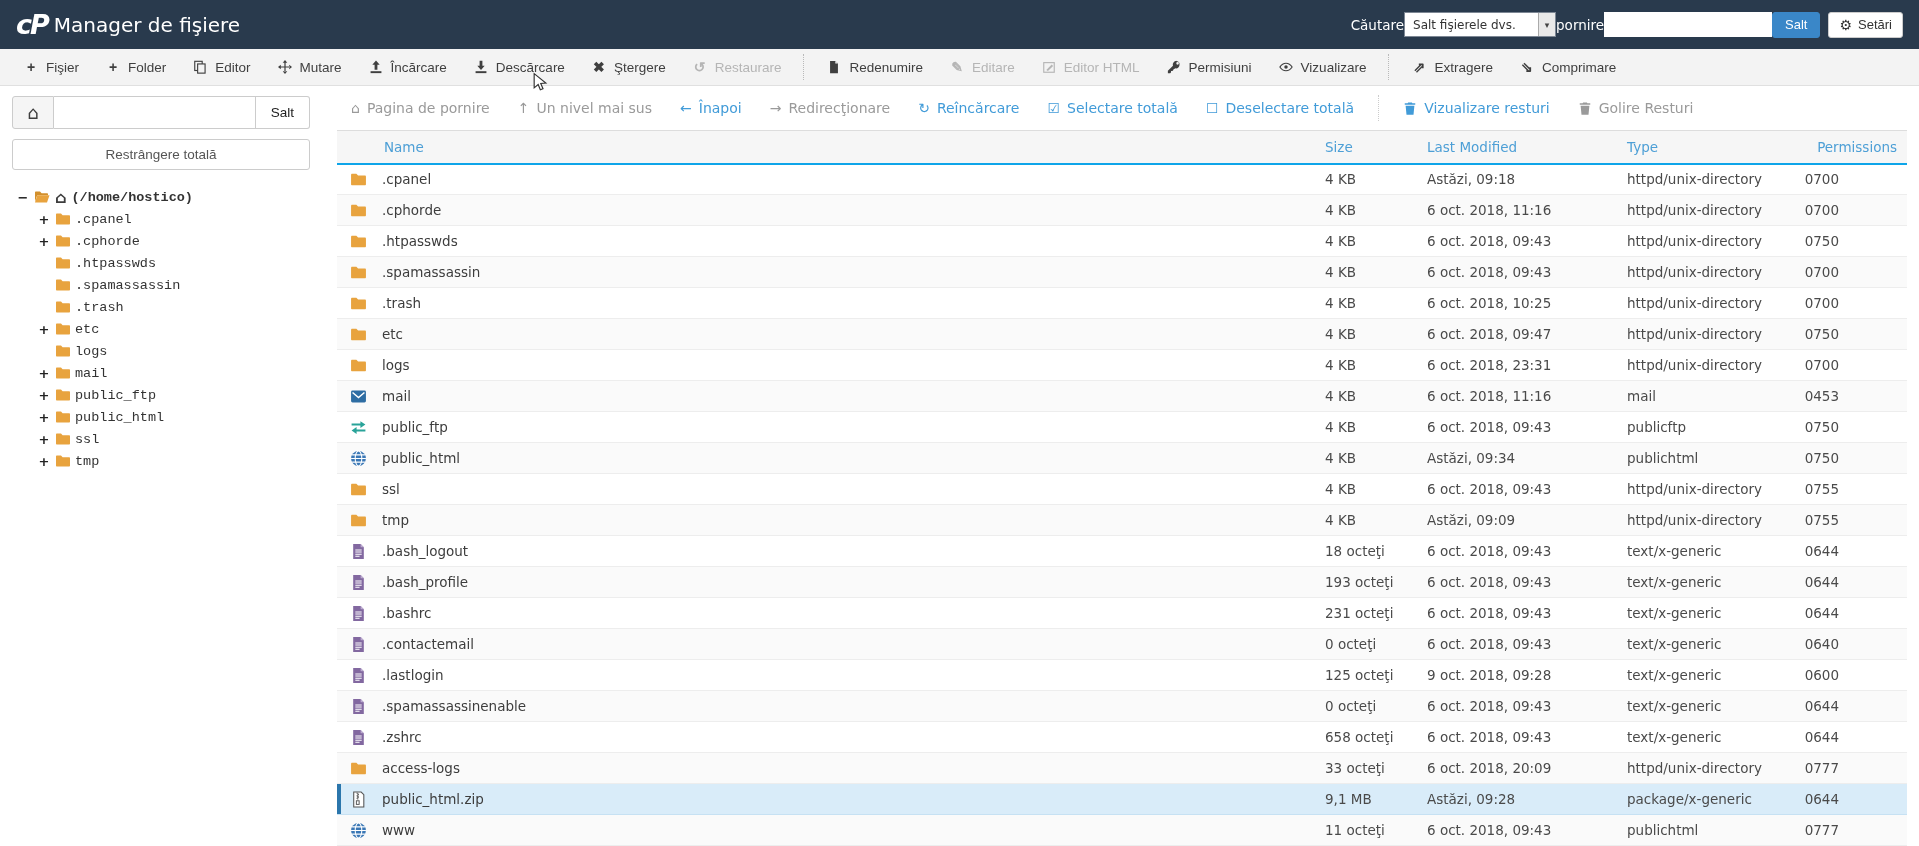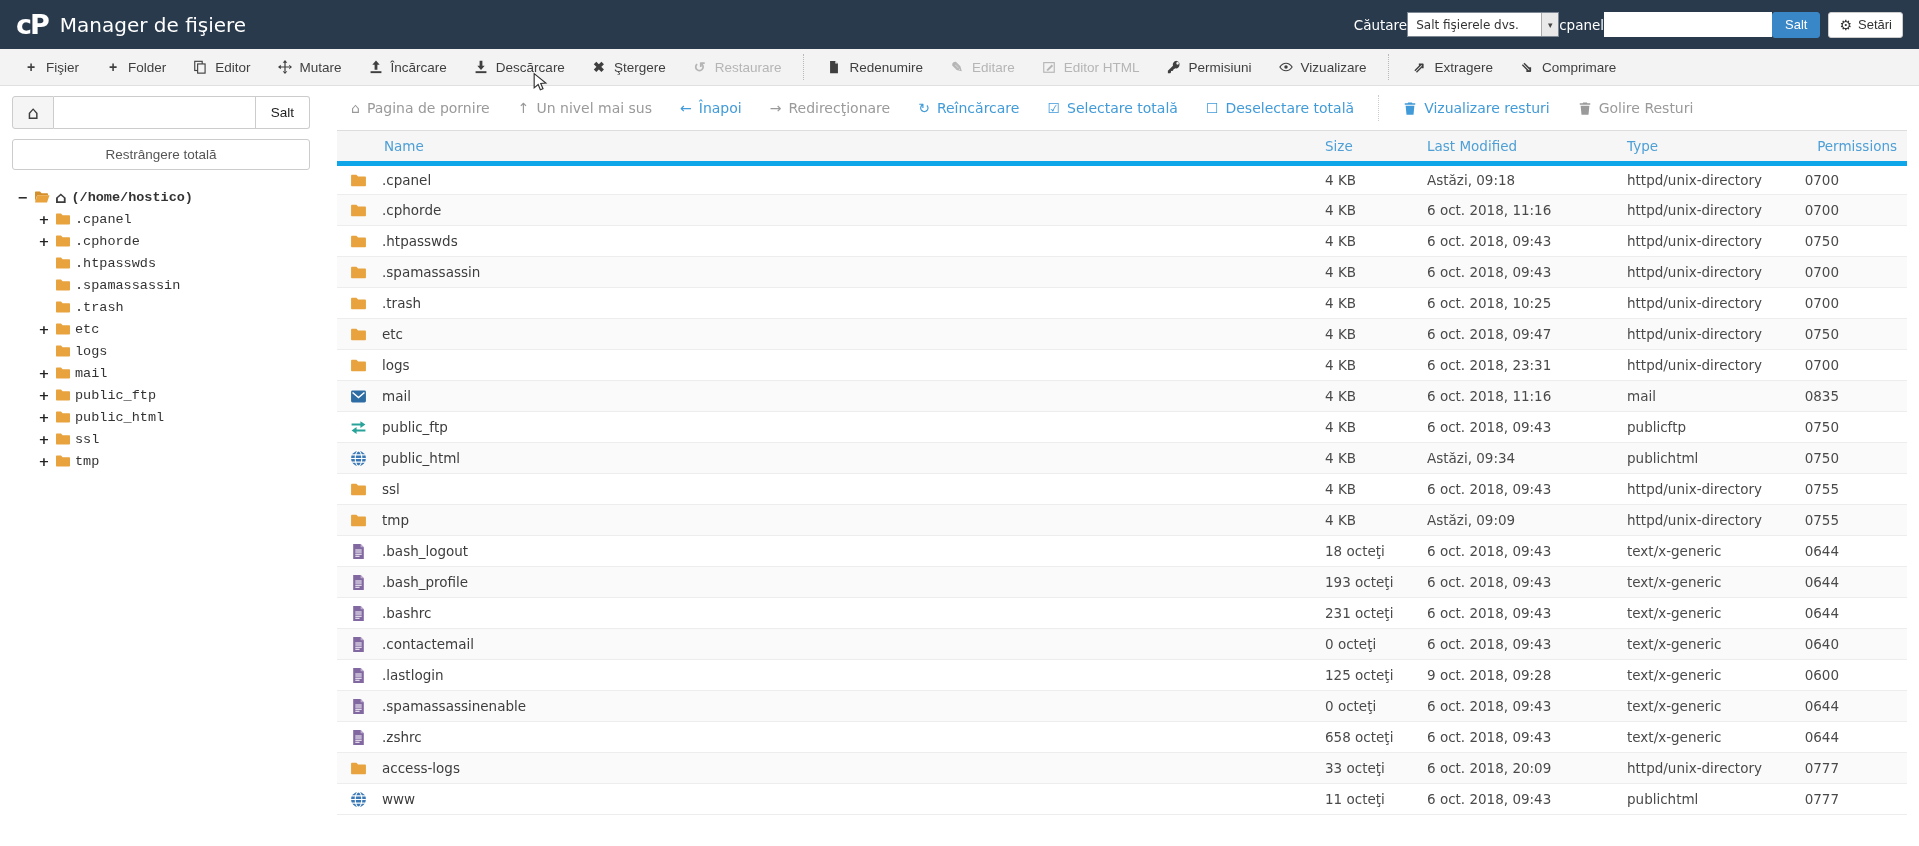--- a/index.html
+++ b/index.html
@@ -4,21 +4,21 @@
 <style>
   * { box-sizing: border-box; }
   html,body { margin:0; padding:0; }
   body {
     width:1919px; height:846px; overflow:hidden; background:#fff;
     font-family:"DejaVu Sans","Liberation Sans",sans-serif; color:#333;
     position:relative;
   }
   
   .topbar { height:49px; background:#293a4d; display:flex; align-items:center; padding:0 16px; }
-  .logo { color:#fff; font-size:27px; font-weight:bold; letter-spacing:-2px; margin-right:12px; }
+  .logo { color:#fff; font-size:27px; font-weight:bold; font-style:italic; letter-spacing:-2px; margin-right:6px; }
   .app-title { color:#fff; font-size:20px; font-weight:400;text-align:center; }
   .topbar-spacer { flex:1; }
   .search-area { display:flex; align-items:center; gap:0; }
   .search-label { color:#fff; font-size:13.5px; }
   .search-select { background:#fff; border:1px solid #7d8794; height:25px; width:152px; display:flex; align-items:center; font-size:12px; color:#333; cursor:pointer; }
   .search-select .sel-text { flex:1; padding-left:8px; white-space:nowrap; overflow:hidden; }
   .select-caret { width:17px; height:23px; background:#e9e9e9; border-left:1px solid #aaa; display:flex; align-items:center; justify-content:center; font-size:9px; color:#444; }
   .search-input { width:168px; height:25px; border:1px solid #fff; background:#fff; padding:0 6px; font-size:13px; }
   .btn-salt-top { background:#3a87c8; color:#fff; border:1px solid #3a87c8; height:26px; padding:0 12px; border-radius:3px; font-size:13px; cursor:pointer; }
   .btn-settings { background:#fff; color:#333; border:1px solid #ccc; height:26px; padding:0 10px; border-radius:3px; font-size:13px; display:flex; align-items:center; gap:6px; margin-left:8px; cursor:pointer; }
@@ -56,21 +56,21 @@
   .main { flex:1; display:flex; flex-direction:column; padding-left:15px; min-width:0; }
   .navbar { height:44px; display:flex; align-items:center; font-size:14px; }
   .nav-link { display:flex; gap:7px; align-items:center; color:#419bd8; padding:0 14px; cursor:pointer; white-space:nowrap; }
   .nav-link.disabled { color:#9a9a9a; cursor:default; }
   .nav-icon { display:inline-flex; align-items:center; font-size:14px; }
   .nav-icon svg { width:14px; height:15px; }
   .nav-sep { width:0; height:26px; border-left:1px dotted #ccc; margin:0 10px; }
 
   
   .filetable { width:calc(100% - 12px); border-collapse:collapse; table-layout:fixed; font-size:13.5px; }
-  .filetable thead th { height:33px; background:#f6f6f6; border-top:1px solid #ddd; border-bottom:5px solid #0ea5e9; color:#4d9fd6; font-weight:400; text-align:left; padding:0 0 0 14px; cursor:pointer; }
+  .filetable thead th { height:33px; background:#f6f6f6; border-top:1px solid #ddd; border-bottom:2px solid #0ea5e9; color:#4d9fd6; font-weight:400; text-align:left; padding:0 0 0 14px; cursor:pointer; }
   .filetable thead th.col-name { padding-left:47px; }
   .filetable thead th.col-perm { text-align:right; padding:0 10px 0 0; }
   .filetable tbody td { height:31px; border-bottom:1px solid #ededed; color:#4a4a4a; padding:0 0 0 14px; white-space:nowrap; overflow:hidden; }
   .filetable tbody tr { background:#fff; cursor:pointer; }
   .filetable tbody tr:nth-child(even) { background:#fafafa; }
   .name-wrap { display:flex; align-items:center; gap:15px; padding-left:13px; }
   .filetable td.cell-name { padding-left:0; color:#3d3d3d; }
   .file-icon { display:inline-flex; flex:none; }
   .file-icon svg { width:17px; height:17px; }
   .filetable td.cell-perm { padding:0 68px 0 0; text-align:right; }
@@ -87,21 +87,21 @@
 <header class="topbar">
   <span class="logo">cP</span>
   <span class="app-title">Manager de fişiere</span>
   <div class="topbar-spacer"></div>
   <div class="search-area">
     <span class="search-label">Căutare</span>
     <div class="search-select">
       <span class="sel-text">Salt fişierele dvs.</span>
       <span class="select-caret">▾</span>
     </div>
-    <span class="search-label">cpanel</span>
+    <span class="search-label">pornire</span>
     <input class="search-input" value="" style="">
     <button class="btn-salt-top">Salt</button>
     <button class="btn-settings">
       <span class="gear-glyph">⚙</span>
       <span>Setări</span>
     </button>
   </div>
 </header>
 
 <nav class="toolbar" id="toolbar">
@@ -527,21 +527,21 @@
                     <rect x="1" y="2.3" width="14" height="11.4" rx="1.4" fill="#2e6da3"></rect>
                     <path d="M2.4 4.2L8 9l5.6-4.8" stroke="#fff" stroke-width="1.4" fill="none"></path>
                   </svg>
                 </span>
                 <span>mail</span>
               </div>
             </td>
             <td class="cell-size">4 KB</td>
             <td class="cell-modified">6 oct. 2018, 11:16</td>
             <td class="cell-type">mail</td>
-            <td class="cell-perm">0835</td>
+            <td class="cell-perm">0453</td>
           </tr>
           <tr>
             <td class="cell-name">
               <div class="name-wrap">
                 <span class="file-icon">
                   <svg viewBox="0 0 16 16" fill="#29a399">
                     <path d="M1.5 4.2h8.3V2l4.7 3.2-4.7 3.2V6.2H1.5zM14.5 11.8H6.2V14l-4.7-3.2L6.2 7.6v2.2h8.3z"></path>
                   </svg>
                 </span>
                 <span>public_ftp</span>
@@ -739,20 +739,38 @@
                   </svg>
                 </span>
                 <span>access-logs</span>
               </div>
             </td>
             <td class="cell-size">33 octeţi</td>
             <td class="cell-modified">6 oct. 2018, 20:09</td>
             <td class="cell-type">httpd/unix-directory</td>
             <td class="cell-perm">0777</td>
           </tr>
+          <tr class="selected">
+            <td class="cell-name">
+              <div class="name-wrap">
+                <span class="file-icon">
+                  <svg viewBox="0 0 16 16">
+                    <path d="M3.5 1h7l2.5 2.5V15h-9.5z" fill="#fff" stroke="#555" stroke-width="1"></path>
+                    <path d="M6.7 1.5v1.2h1.2v1.2H6.7v1.2h1.2v1.2H6.7v1.2h1.2" fill="none" stroke="#555" stroke-width=".9"></path>
+                    <rect x="6" y="9.2" width="2.6" height="3.4" fill="none" stroke="#555" stroke-width=".9"></rect>
+                  </svg>
+                </span>
+                <span>public_html.zip</span>
+              </div>
+            </td>
+            <td class="cell-size">9,1 MB</td>
+            <td class="cell-modified">Astăzi, 09:28</td>
+            <td class="cell-type">package/x-generic</td>
+            <td class="cell-perm">0644</td>
+          </tr>
           <tr>
             <td class="cell-name">
               <div class="name-wrap">
                 <span class="file-icon">
                   <svg viewBox="0 0 16 16">
                     <circle cx="8" cy="8" r="7" fill="#3a77b5"></circle>
                     <g stroke="#fff" stroke-width="1" fill="none">
                       <ellipse cx="8" cy="8" rx="3.1" ry="7"></ellipse>
                       <path d="M1 8h14M2 4.6h12M2 11.4h12"></path>
                     </g>

